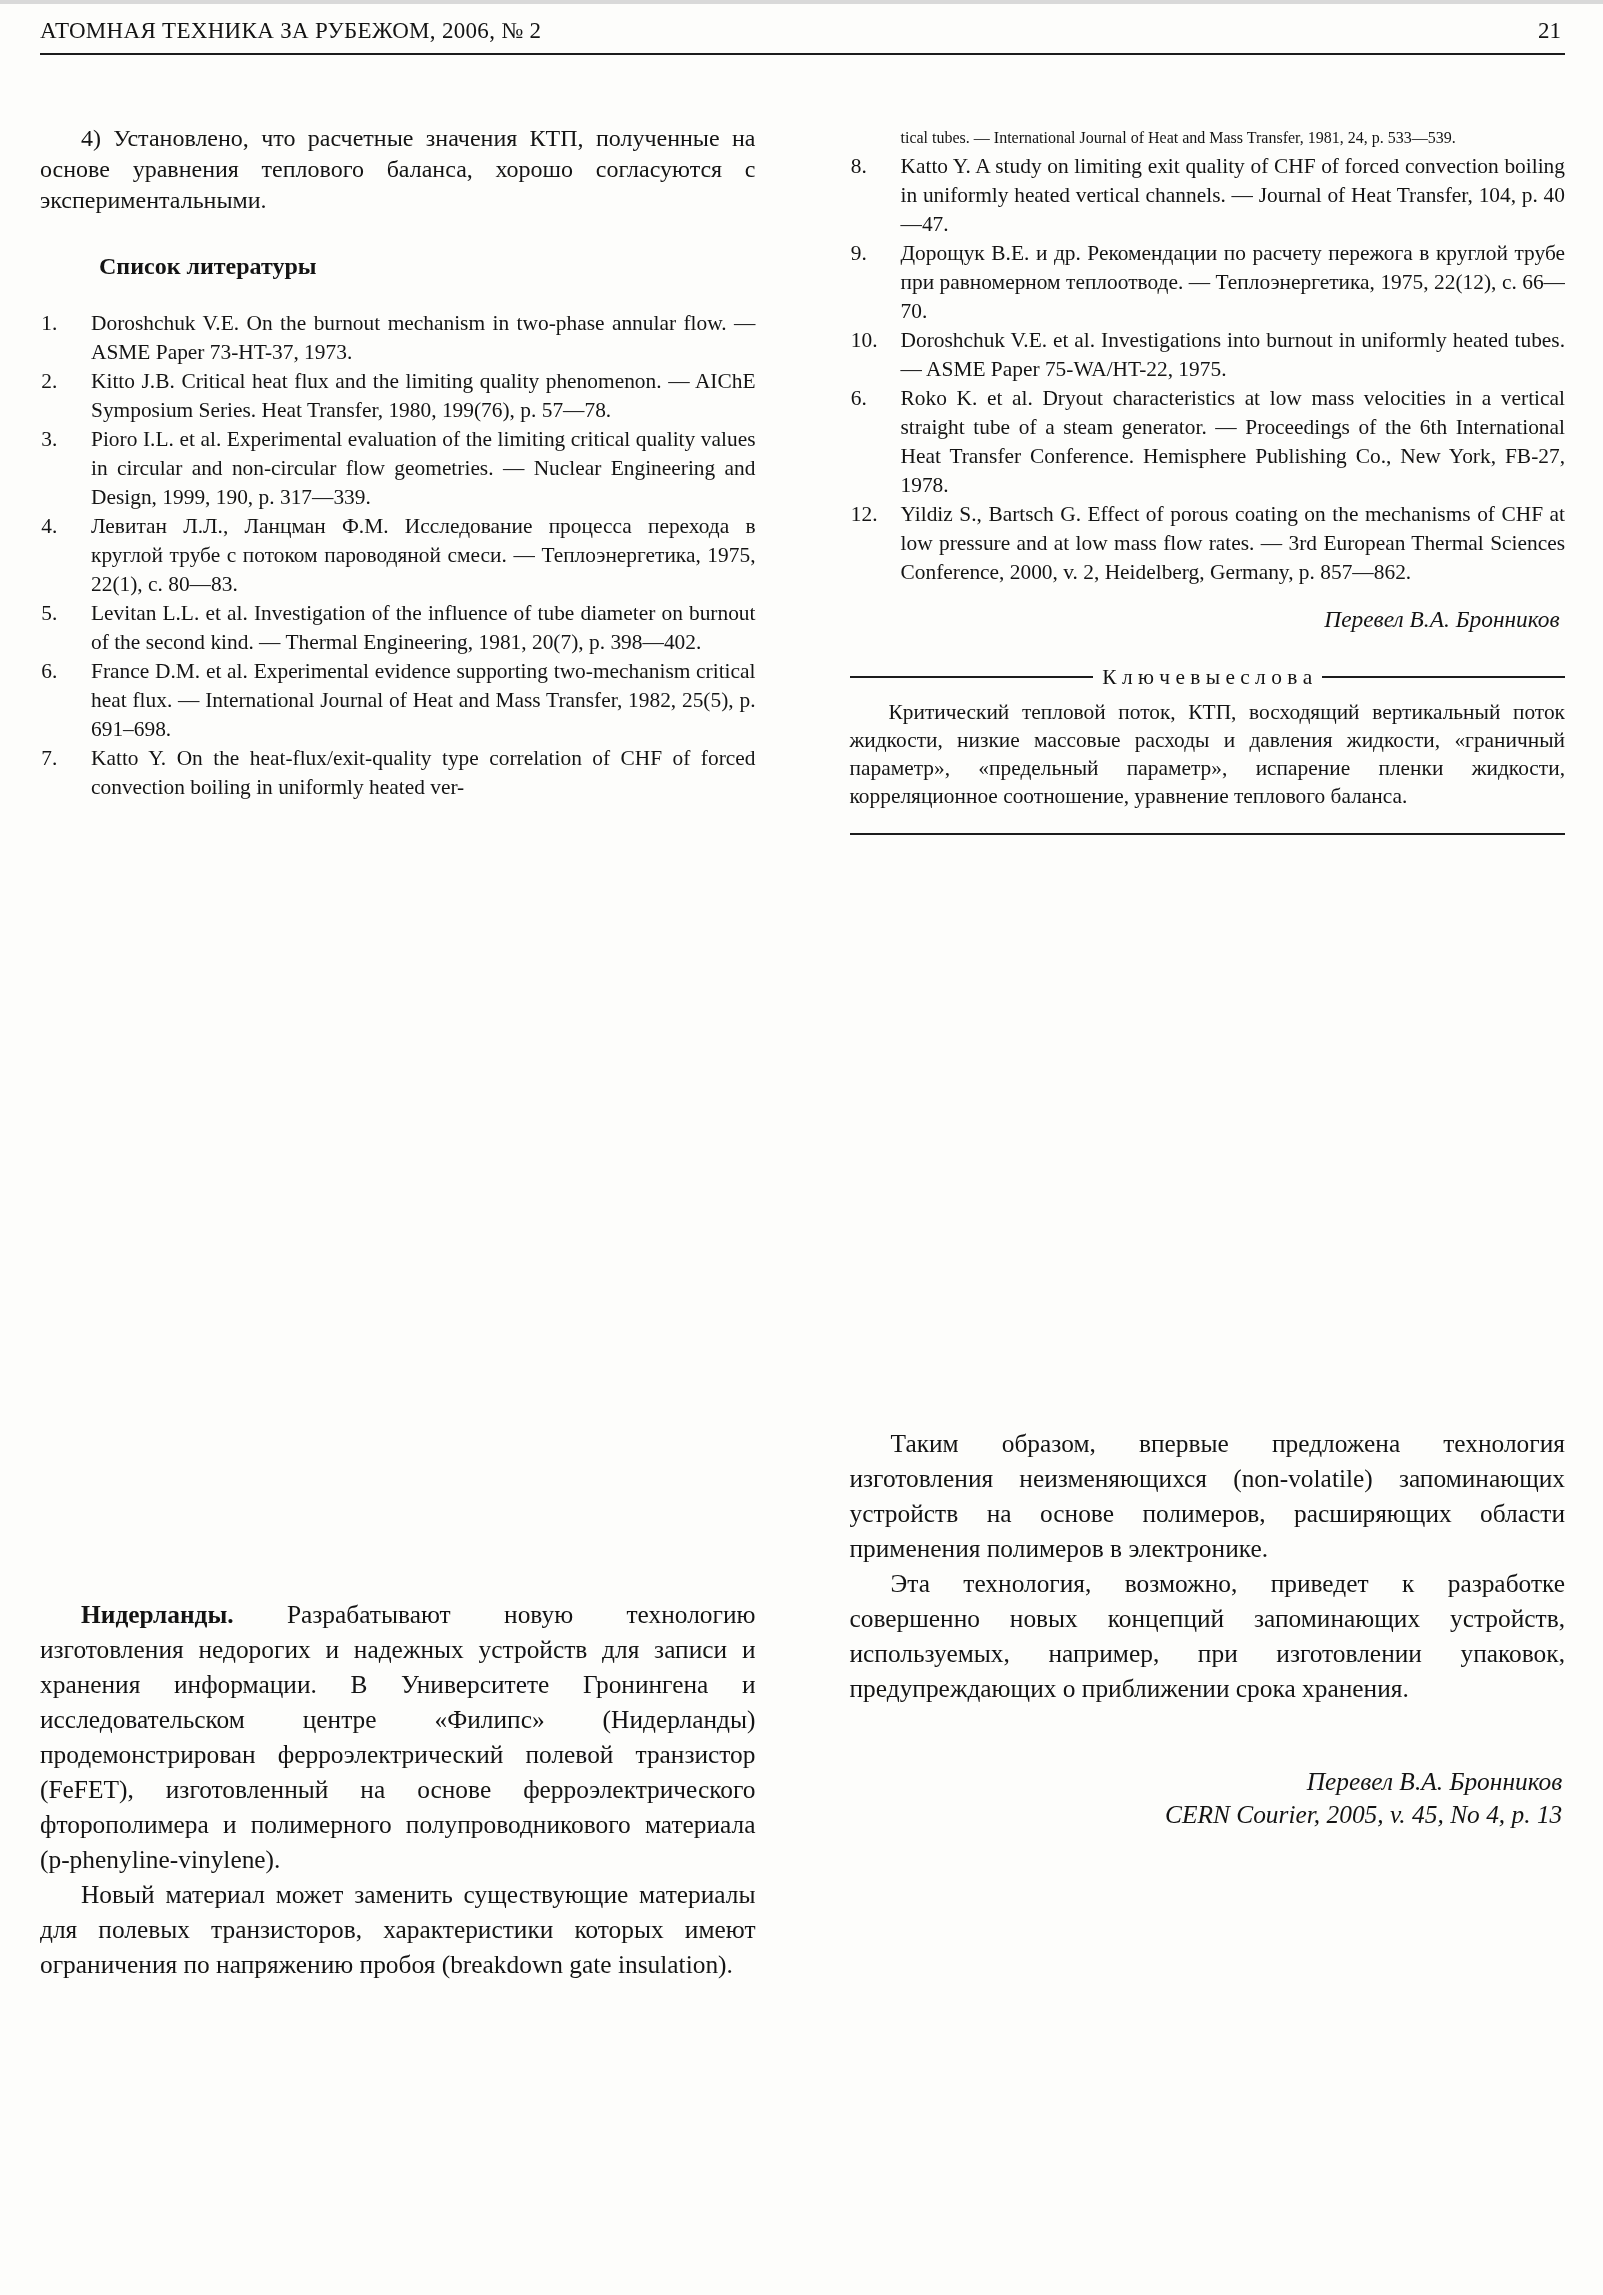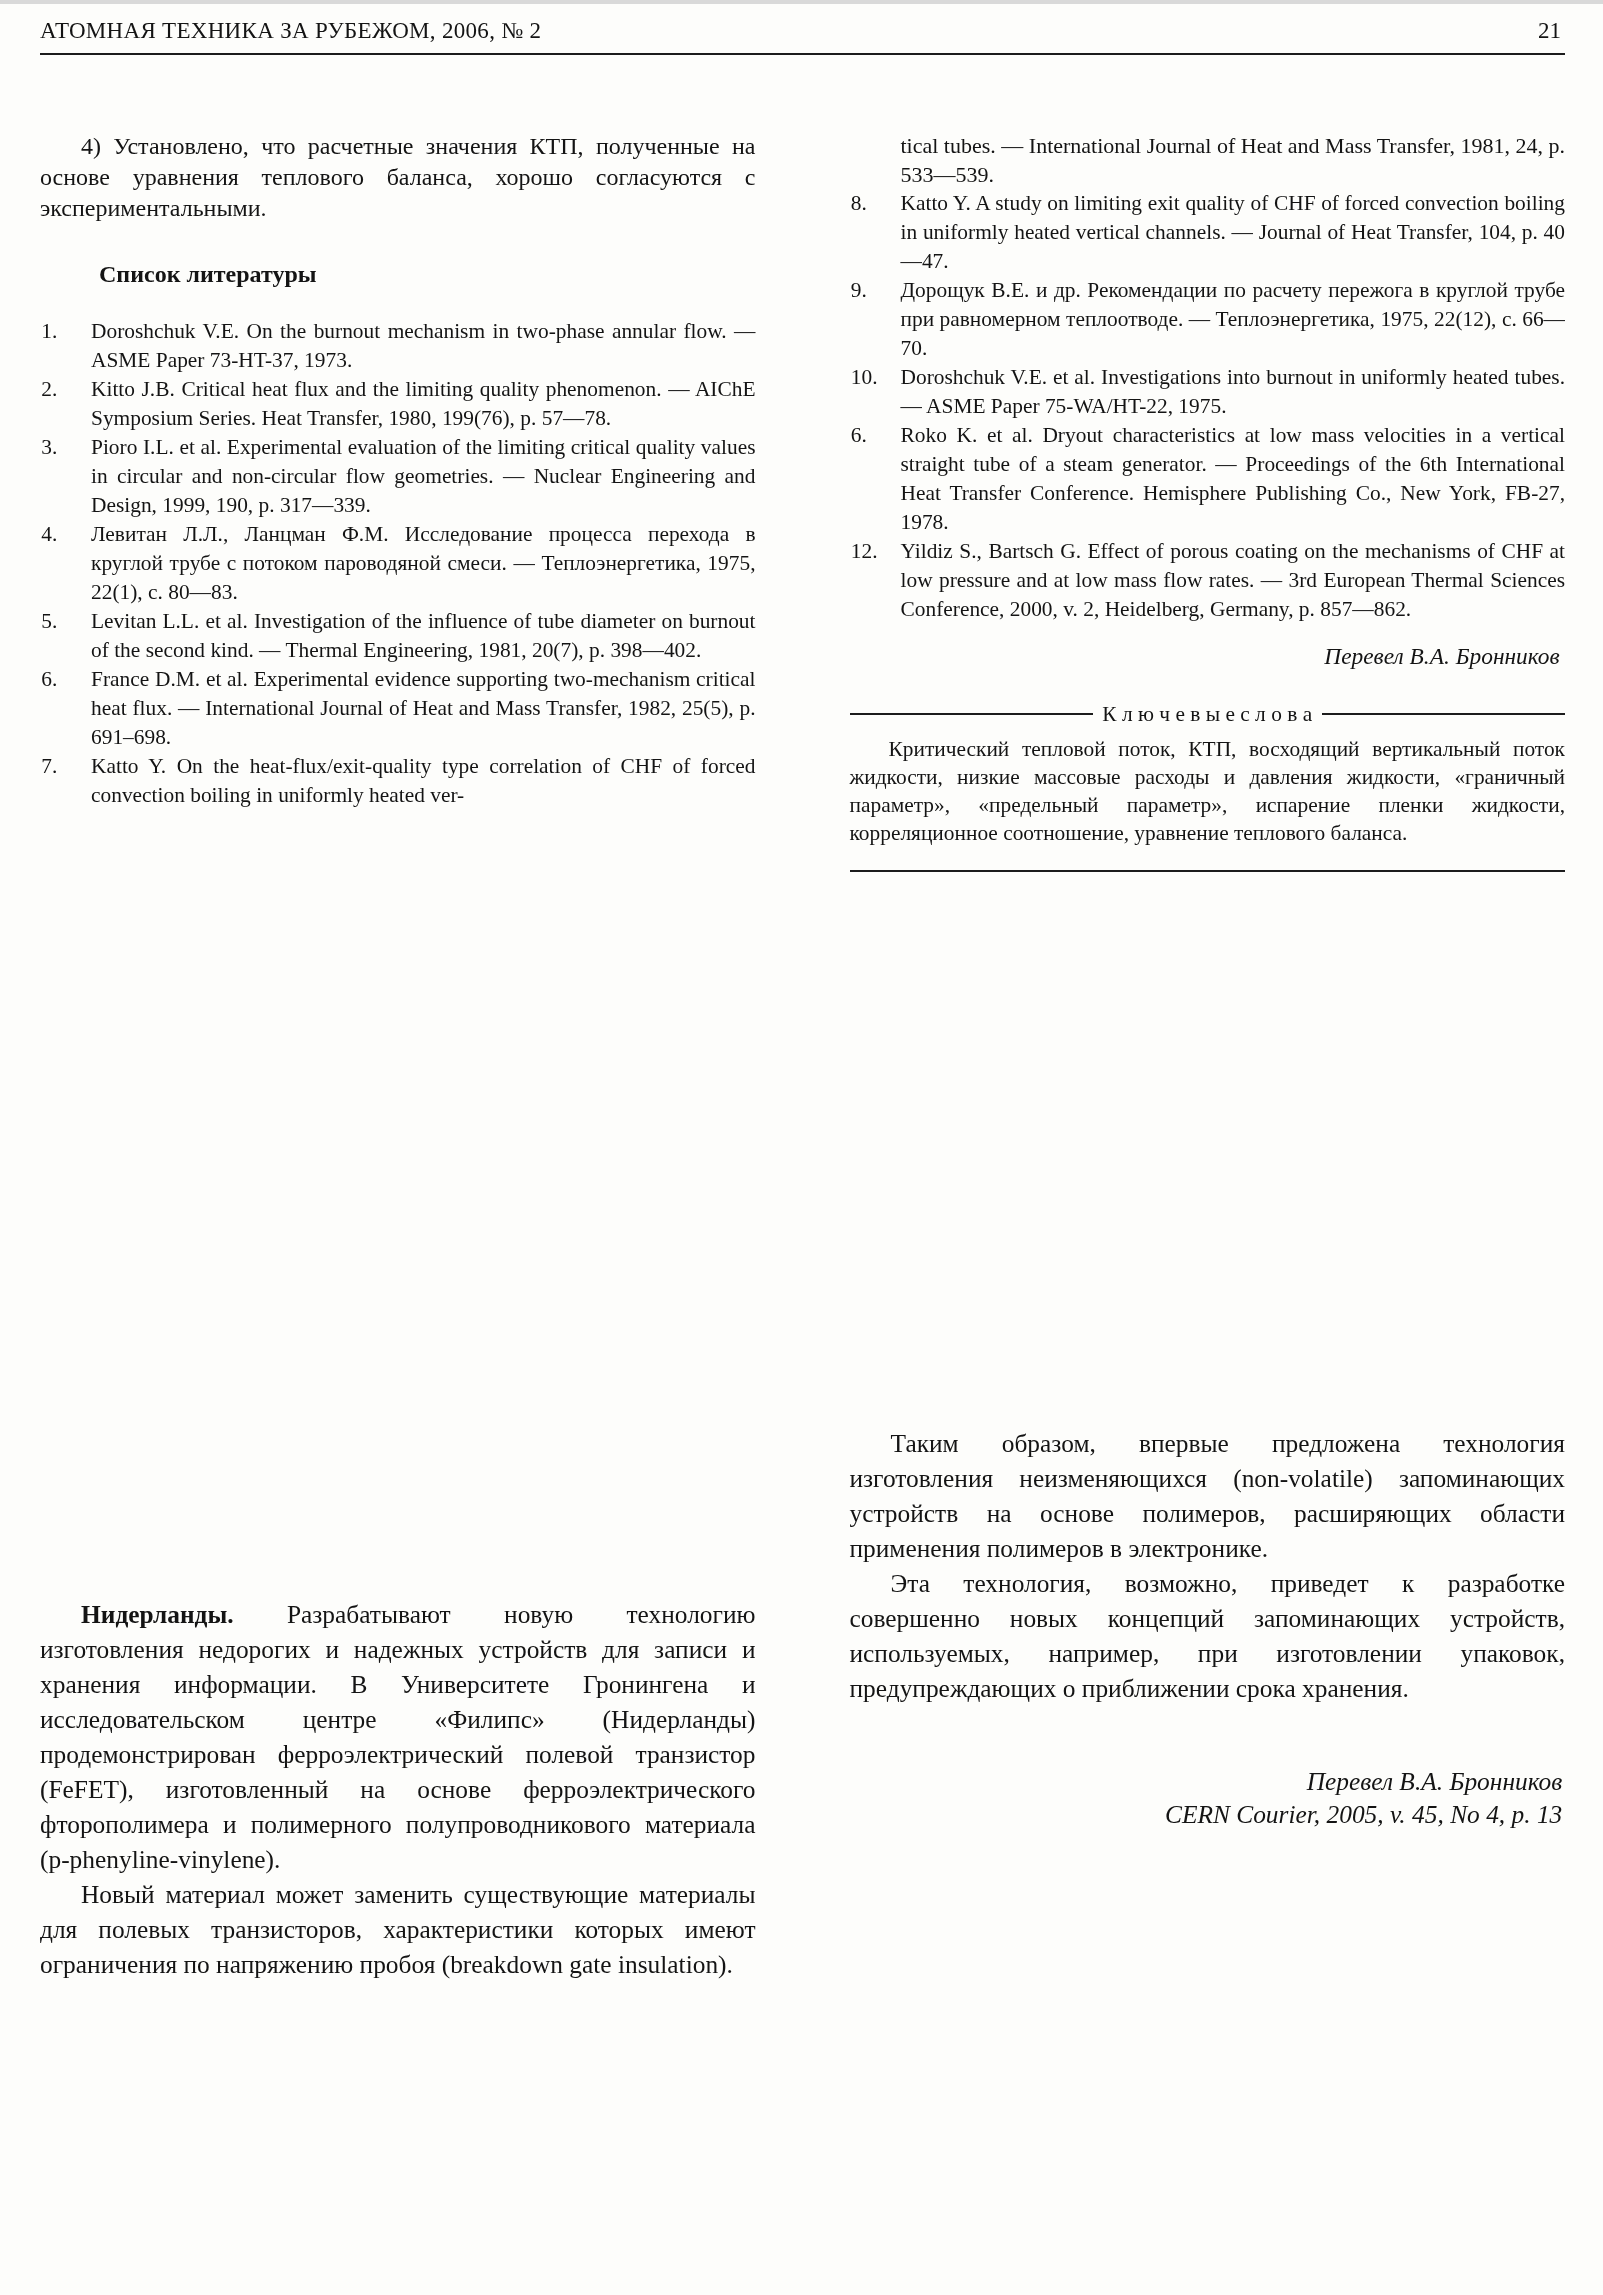--- a/index.html
+++ b/index.html
@@ -18,21 +18,21 @@
   .header-row {
     display:flex; justify-content:space-between; align-items:baseline;
     font-size:23px; line-height:29px;
   }
   .journal-title { letter-spacing:0.3px; }
   .page-number { padding-right:4px; }
   .header-rule { border:none; border-top:2.7px solid #1c1c1c; margin:8px 0 0 0; }
 
   
   .cols { position:absolute; left:40px; right:38px; display:flex; gap:94px; }
-  .top-cols { top:127px; }
+  .top-cols { top:119px; }
   .bottom-cols { top:1422px; }
   .col { flex:1 1 0; min-width:0; }
 
   
   .intro-para {
     margin:0; font-size:24px; line-height:31px;
     text-align:justify; text-indent:41px;
     hyphens:auto; -webkit-hyphens:auto;
   }
   .refs-heading {
@@ -40,21 +40,21 @@
     margin:37px 0 29px 59px;
   }
   .ref-item {
     position:relative; padding-left:51px;
     font-size:21.4px; line-height:29px;
     text-align:justify; hyphens:auto; -webkit-hyphens:auto;
   }
   .ref-num { position:absolute; left:1.3px; top:0; }
   .ref-cont {
     margin:0; padding-left:51px;
-    font-size:22px; line-height:29px;
+    font-size:16px; line-height:29px;
     text-align:justify;
   }
 
   
   .translator {
     margin:18.7px 5.3px 0 0;
     font-size:23.4px; font-style:italic; text-align:right;
   }
   .kw-head { display:flex; align-items:center; margin-top:32px; font-size:21.4px; }
   .kw-rule { flex:1 1 0; border-top:2px solid #1c1c1c; }

